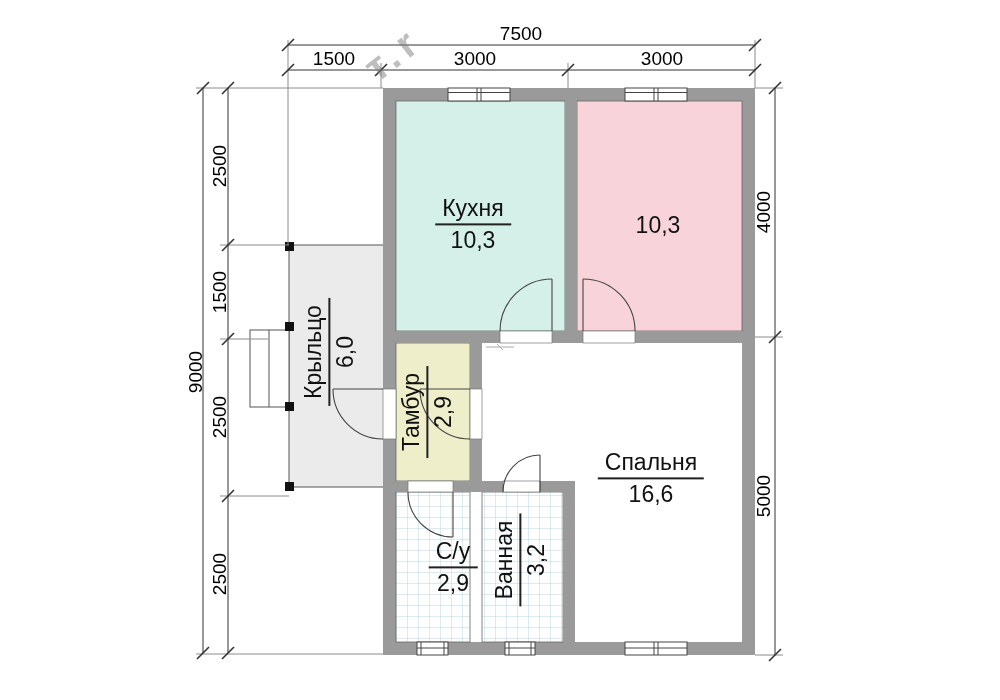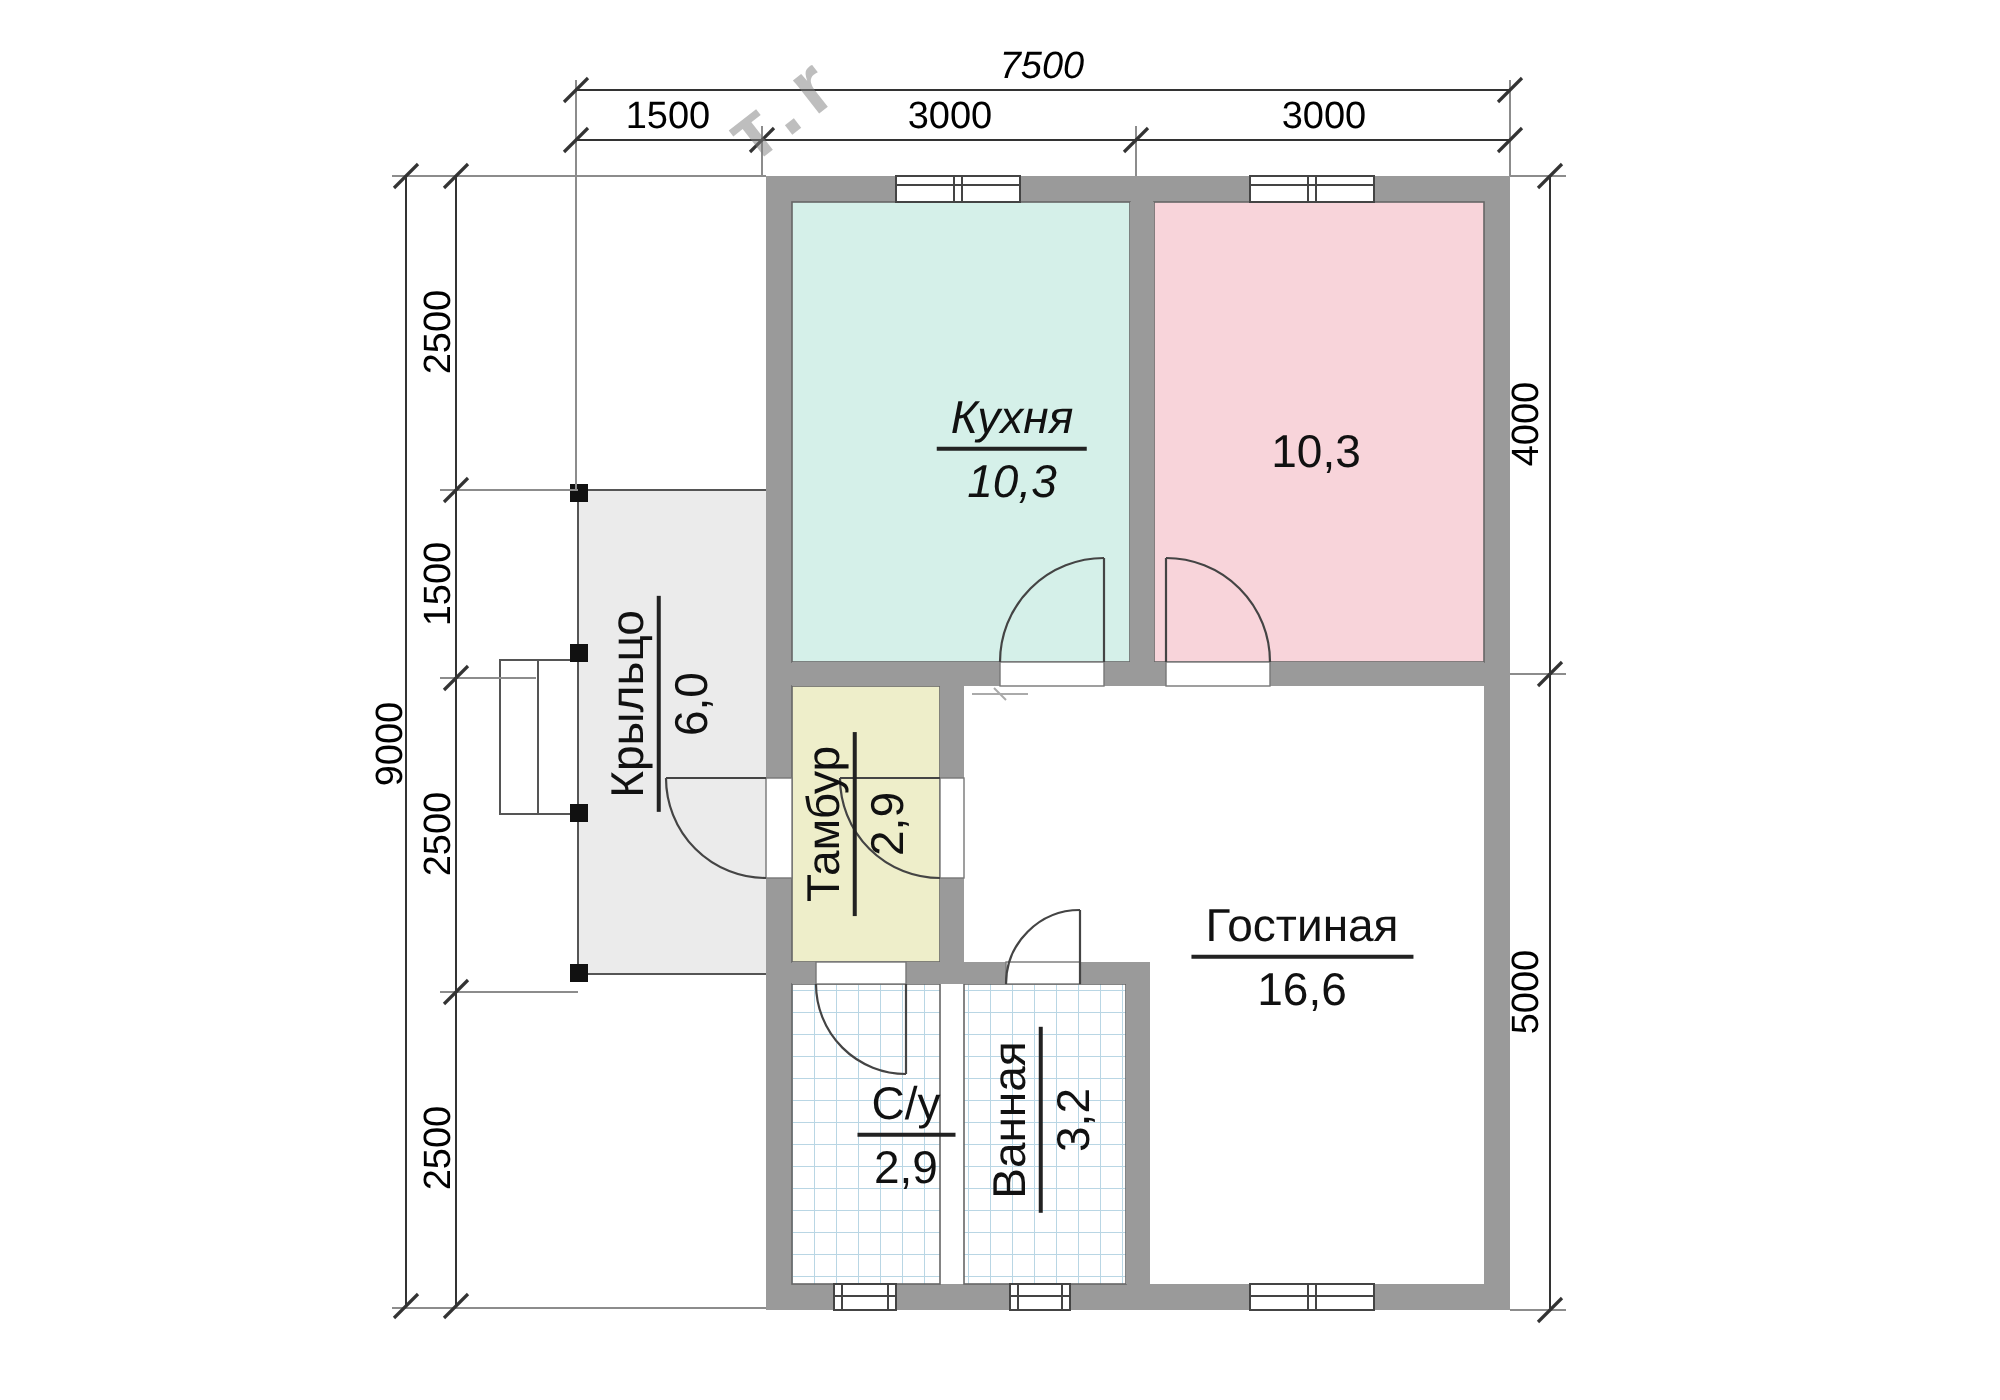--- a/index.html
+++ b/index.html
@@ -184,49 +184,49 @@
       <line x1="222" y1="502" x2="234" y2="490"></line>
       <line x1="222" y1="659" x2="234" y2="647"></line>
       <line x1="769" y1="94" x2="781" y2="82"></line>
       <line x1="769" y1="343" x2="781" y2="331"></line>
       <line x1="769" y1="661" x2="781" y2="649"></line>
     </g>
   </svg>
 
   <div id="watermark">т.r</div>
 
-  <div class="room-label" style="left:506px;top:225px;font-style:italic;">
+  <div class="room-label" style="left:473px;top:225px;">
     <div class="rn">Кухня</div>
     <div class="ra">10,3</div>
   </div>
   <div class="room-label" style="left:658px;top:225px;">
     <div class="ra">10,3</div>
   </div>
   <div class="room-label" style="left:651px;top:479px;">
-    <div class="rn">Гостиная</div>
+    <div class="rn">Спальня</div>
     <div class="ra">16,6</div>
   </div>
   <div class="room-label vert" style="left:428px;top:412px;">
     <div class="rn">Тамбур</div>
     <div class="ra">2,9</div>
   </div>
   <div class="room-label vert" style="left:330px;top:352px;">
     <div class="rn">Крыльцо</div>
     <div class="ra">6,0</div>
   </div>
   <div class="room-label" style="left:453px;top:568px;">
     <div class="rn">С/у</div>
     <div class="ra">2,9</div>
   </div>
   <div class="room-label vert" style="left:521px;top:560px;">
     <div class="rn">Ванная</div>
     <div class="ra">3,2</div>
   </div>
 
-  <div class="dim-label" style="left:521px;top:34px;font-style:italic;">7500</div>
+  <div class="dim-label" style="left:521px;top:34px;">7500</div>
   <div class="dim-label" style="left:334px;top:59px;">1500</div>
   <div class="dim-label" style="left:475px;top:59px;">3000</div>
   <div class="dim-label" style="left:662px;top:59px;">3000</div>
 
   <div class="dim-label vert" style="left:196px;top:372px;">9000</div>
   <div class="dim-label vert" style="left:220px;top:166px;">2500</div>
   <div class="dim-label vert" style="left:220px;top:292px;">1500</div>
   <div class="dim-label vert" style="left:220px;top:417px;">2500</div>
   <div class="dim-label vert" style="left:220px;top:574px;">2500</div>
 

